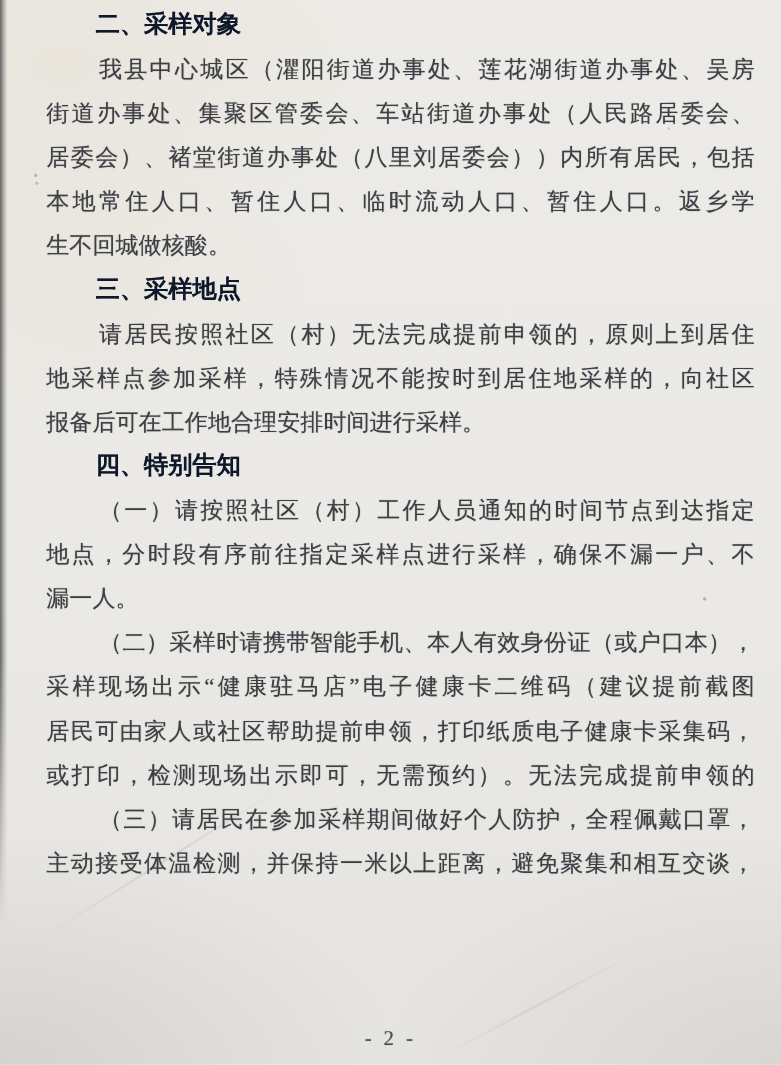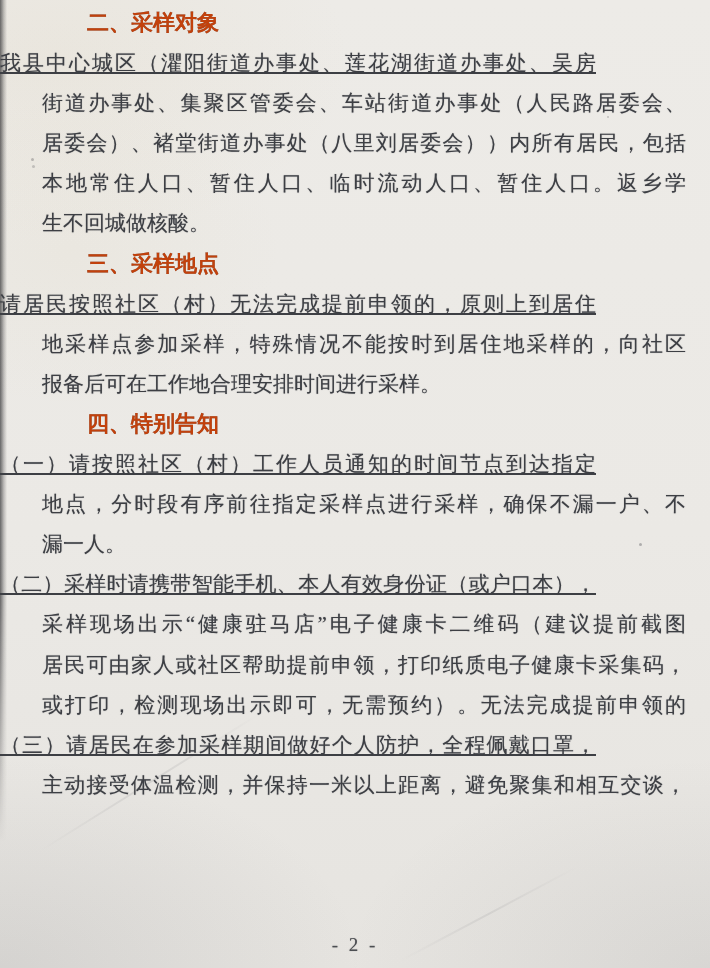--- a/index.html
+++ b/index.html
@@ -48,24 +48,24 @@
     height: 40.1px; line-height: 40.1px;
     font-size: 21px;
     letter-spacing: 0;
     text-shadow: 0 0 1px rgba(72,74,80,0.55);
   }
   .h {
     margin-left: 87px;
     font-family: "DejaVu Sans", "Liberation Sans", sans-serif;
     font-weight: 700;
     font-size: 22px;
-    color: #c2410c;
+    color: #0f172a;
     text-shadow: 0 0 0.5px rgba(50,52,58,0.6);
   }
-  .i { width: 596px; text-decoration: underline; }
+  .i { margin-left: 90px; width: 596px; }
   .c { margin-left: 42px; width: 644px; }
   .j { text-align: justify; text-align-last: justify; }
 
   .footer {
     position: absolute; left: 0; top: 934px; width: 710px;
     text-align: center;
     font-size: 19px;
     color: #4c4e52;
     letter-spacing: 3px;
     text-shadow: 0 0 1px rgba(76,78,82,0.5);

